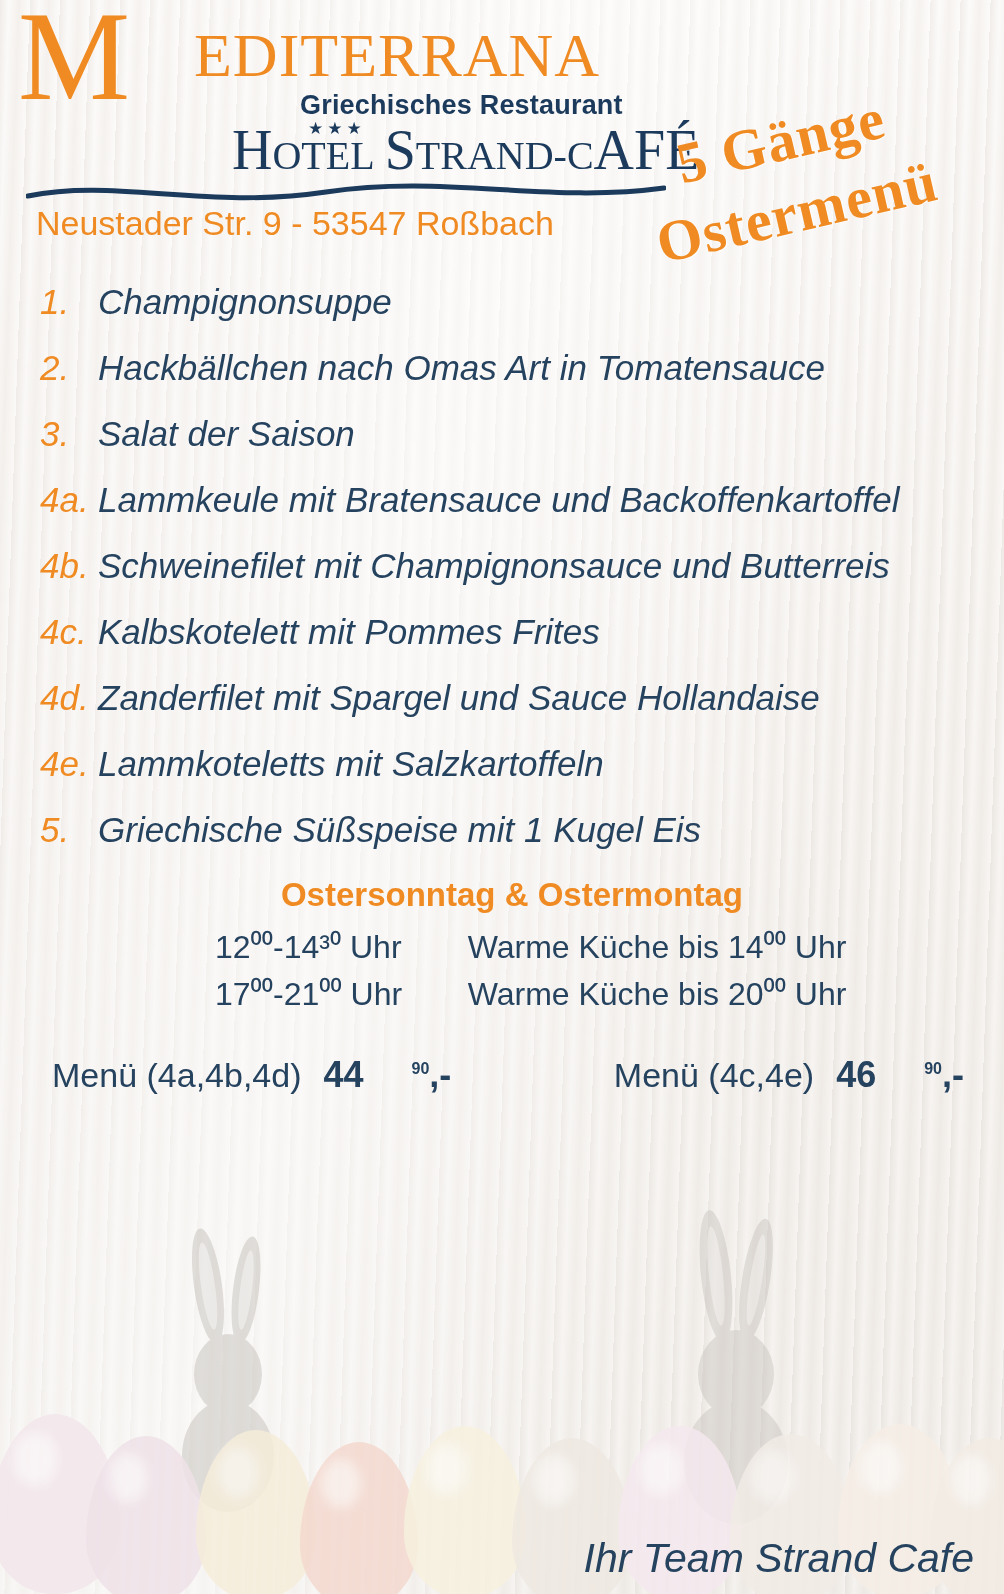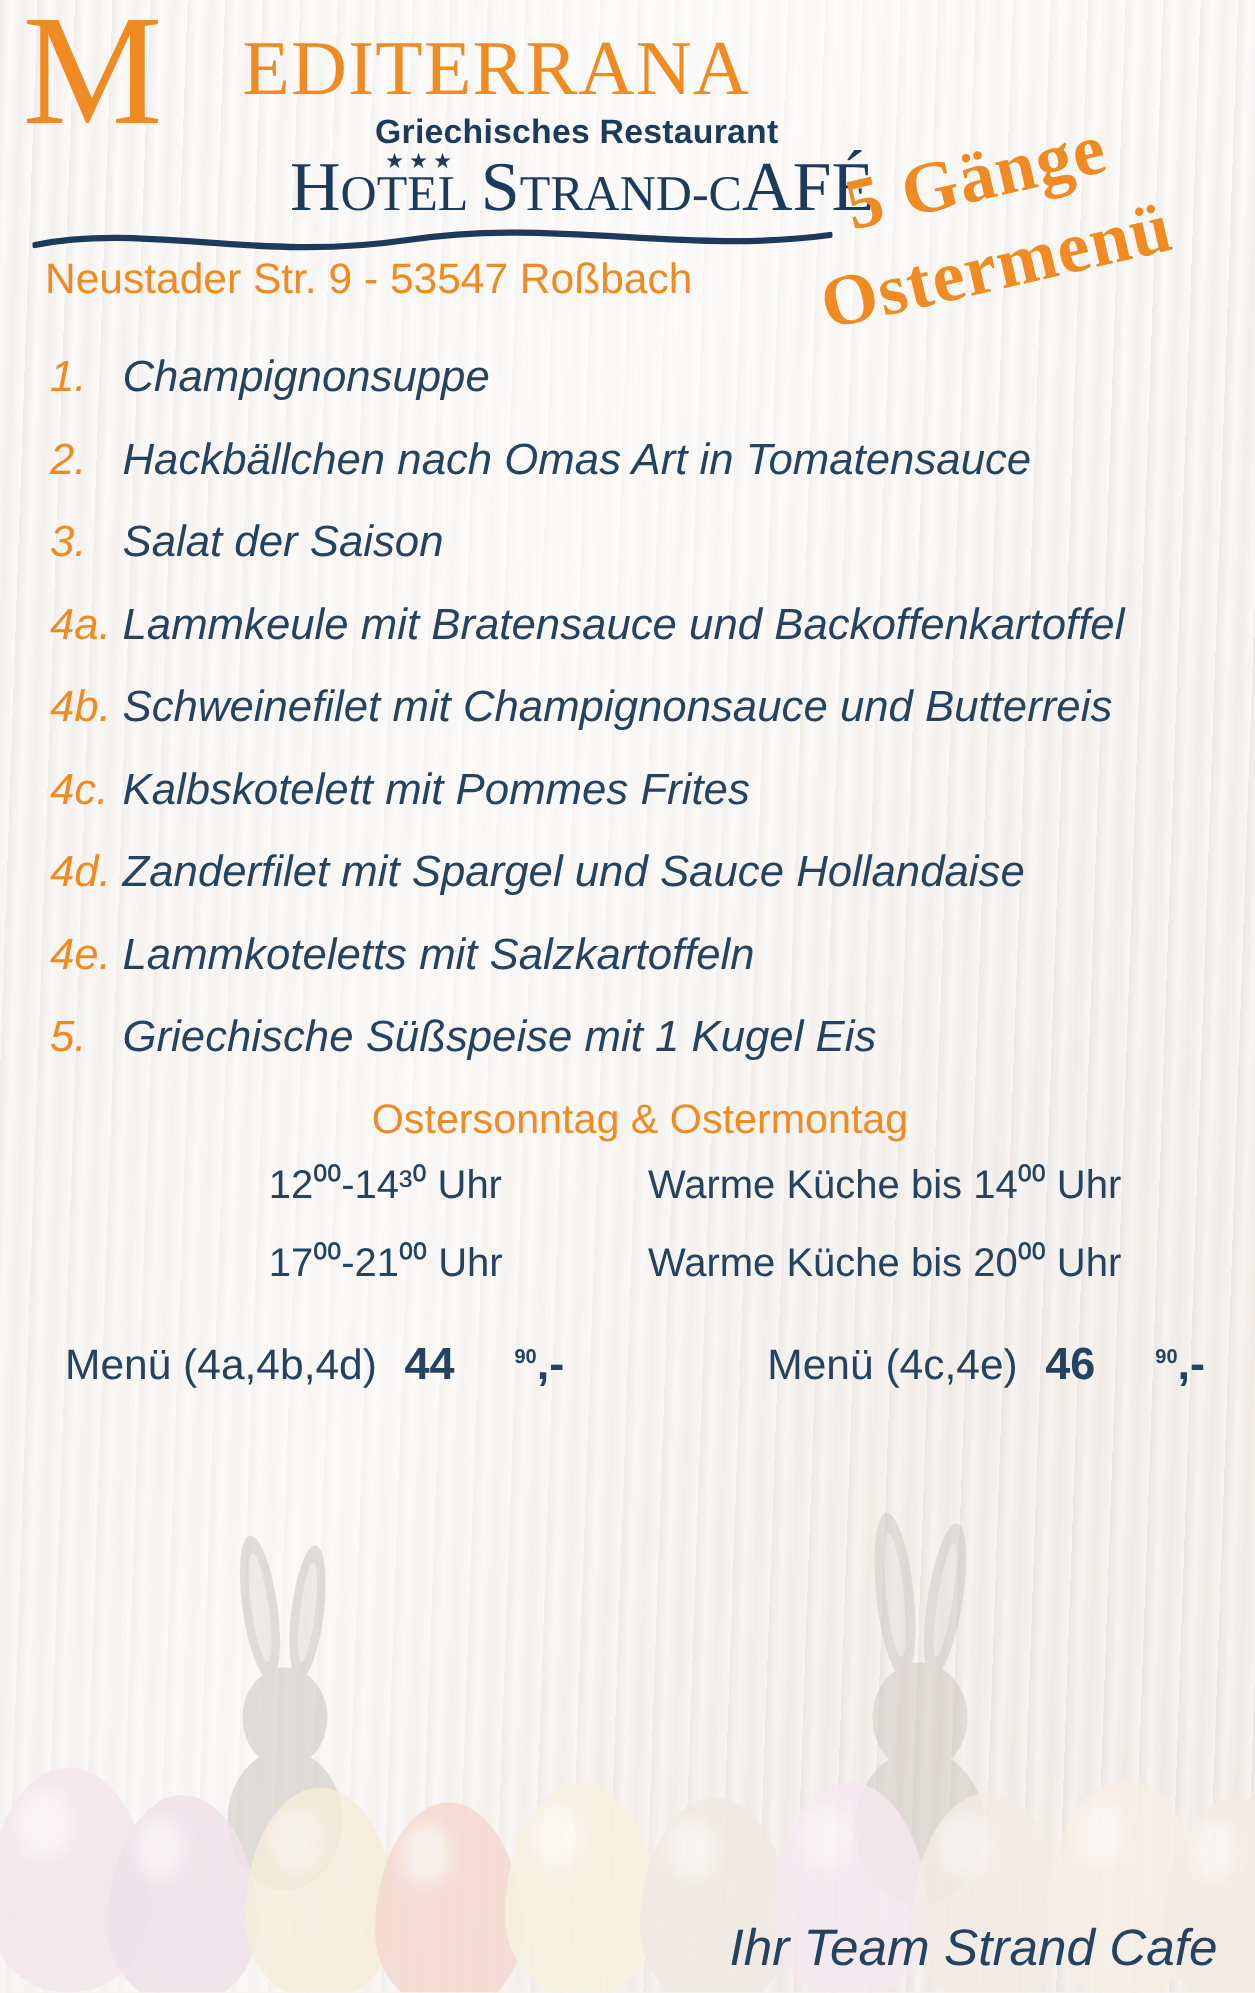--- a/index.html
+++ b/index.html
@@ -193,41 +193,41 @@
     font-style: italic;
     font-family: "Liberation Sans", sans-serif;
     white-space: nowrap;
   }
 
   
   .hours-title {
     text-align: center;
     color: #ef8b22;
     font-size: 33px;
-    font-weight: normal;
+    font-weight: bold;
     font-family: "Liberation Sans", sans-serif;
     margin-top: 12px;
     padding-left: 20px;
   }
   .hours {
     margin-top: 10px;
     color: #25425f;
     font-size: 32px;
     font-family: "Liberation Sans", sans-serif;
     display: flex;
     flex-direction: column;
     align-items: center;
-    gap: 20px;
+    gap: 4px;
   }
   .hours-row {
     display: flex;
     width: 790px;
   }
   .hours-row .c1 { width: 310px; text-align: left; padding-left: 108px; box-sizing: border-box;}
-  .hours-row .c2 { flex: 1; text-align: right; }
+  .hours-row .c2 { flex: 1; text-align: center; }
 
   
   .reserve {
     margin-top: 36px;
     text-align: center;
     color: #f0993c;
     font-size: 32px;
     font-style: italic;
     font-family: "Liberation Sans", sans-serif;
     line-height: 1.35;

